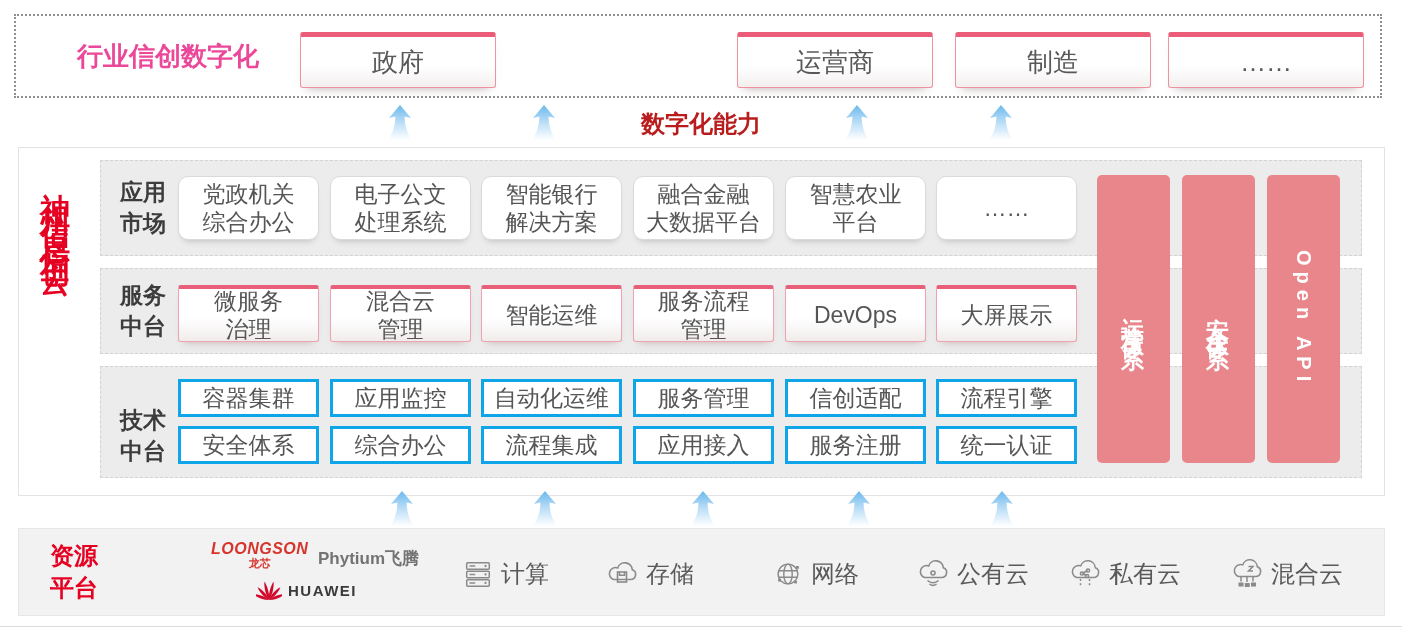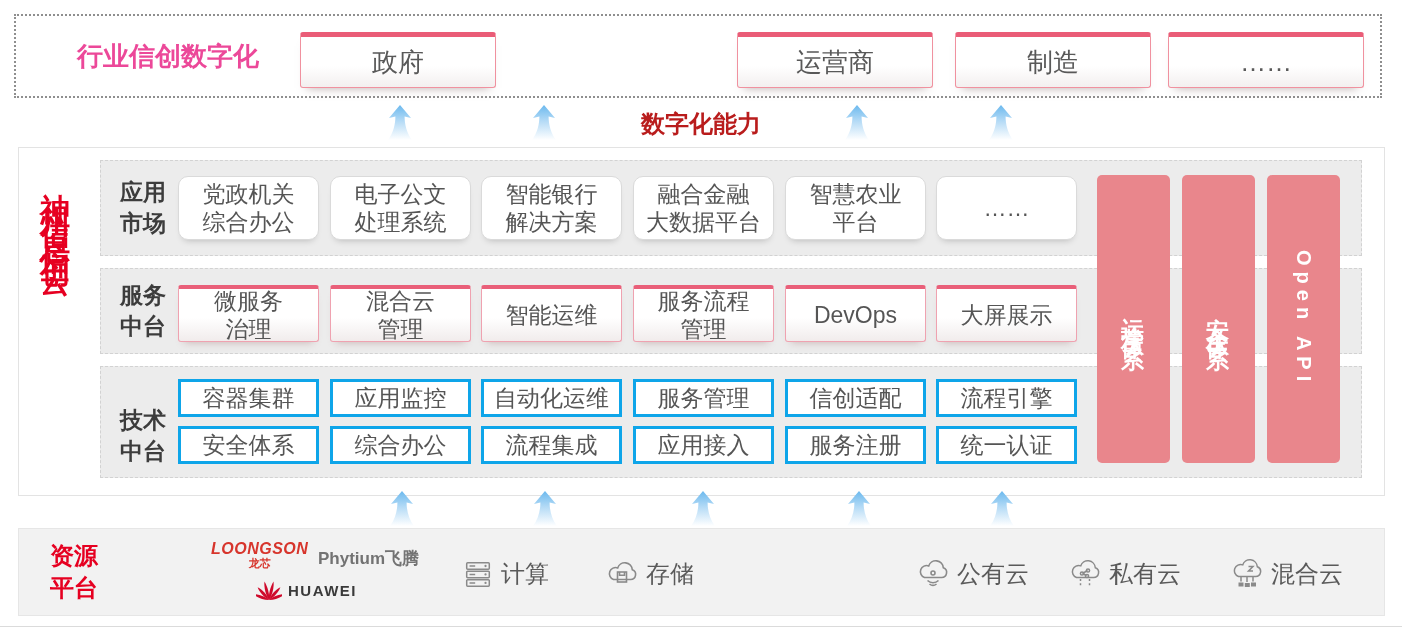--- a/index.html
+++ b/index.html
@@ -222,20 +222,35 @@
   <div class="abs res-item ri2">
     <svg width="34" height="30" viewBox="0 0 34 30">
       <g stroke="#8a8a8a" fill="none" stroke-width="1.6">
         <path d="M8.5 20.5 h17 a5 5 0 0 0 1.8 -9.7 a7.5 7.5 0 0 0 -14.6 -1.9 A5.5 5.5 0 0 0 8.5 20.5 Z"></path>
         <rect x="12.5" y="13" width="9" height="10"></rect>
           <path d="M14.5 13 v3.2 h5 V13"></path>
       </g>
     </svg>
     <span class="lbl">存储</span>
   </div>
+  <div class="abs res-item ri3">
+    <svg width="32" height="30" viewBox="0 0 34 30">
+      <g stroke="#8a8a8a" fill="none" stroke-width="1.5">
+        <circle cx="17" cy="15" r="10.5"></circle>
+          <ellipse cx="17" cy="15" rx="4.5" ry="10.5"></ellipse>
+        <path d="M7.5 11.5 h19 M7.5 18.5 h19"></path>
+      </g>
+      <g fill="#8a8a8a">
+          <rect x="25.5" y="6.5" width="3" height="3"></rect>
+          <rect x="23.5" y="22" width="3" height="3"></rect>
+          <rect x="6.5" y="20" width="3" height="3"></rect>
+        </g>
+    </svg>
+    <span class="lbl">网络</span>
+  </div>
   <div class="abs res-item ri4">
     <svg width="34" height="30" viewBox="0 0 34 30">
       <g stroke="#8a8a8a" fill="none" stroke-width="1.6">
         <path d="M8.5 18.5 h17 a5 5 0 0 0 1.8 -9.7 a7.5 7.5 0 0 0 -14.6 -1.9 A5.5 5.5 0 0 0 8.5 18.5 Z"></path>
         <circle cx="17" cy="14" r="2"></circle>
         <path d="M11.5 21.5 a8 8 0 0 0 11 0 M13.5 25 a5.5 5.5 0 0 0 7 0"></path>
       </g>
     </svg>
     <span class="lbl">公有云</span>
   </div>

